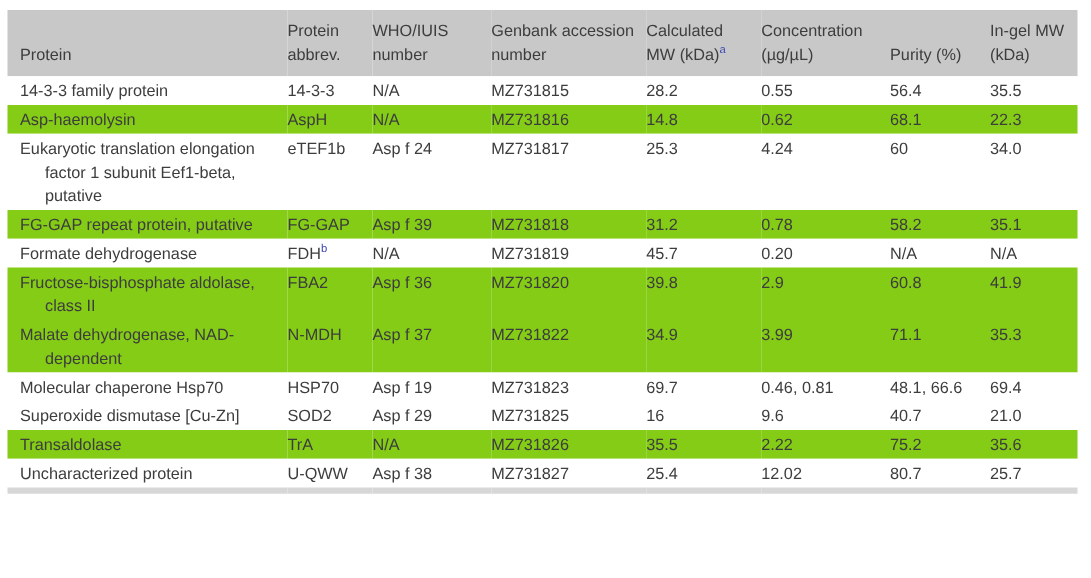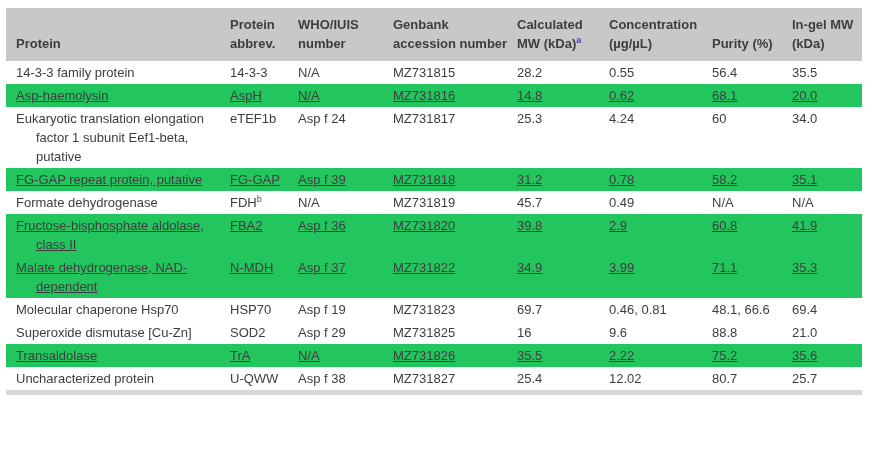--- a/index.html
+++ b/index.html
@@ -20,35 +20,35 @@
     border-collapse: collapse;
     width: 856px;
     table-layout: fixed;
     font-size: 13px;
     line-height: 19px;
     border-bottom: 5px solid #d7d7d7;
   }
   thead th {
     background: #c8c8c8;
     text-align: left;
-    font-weight: bold;
+    font-weight: normal;
     vertical-align: bottom;
     padding: 7px 8px 8px 0;
   }
   thead th:first-child { padding-left: 10px; }
   tbody td {
     vertical-align: top;
     padding: 2px 6px 2px 0;
     background: #ffffff;
   }
   tbody td:first-child {
     padding-left: 30px;
     text-indent: -20px;
   }
-  tbody tr.alt td { background: #22c55e; text-decoration: underline; }
+  tbody tr.alt td { background: #84cc16; }
   sup.fn {
     color: #3b45b5;
     font-size: 9px;
     line-height: 0;
   }
   
   col.c-protein  { width: 224px; }
   col.c-abbrev   { width: 68px;  }
   col.c-who      { width: 95px;  }
   col.c-genbank  { width: 124px; }
@@ -96,21 +96,21 @@
           <td>35.5</td>
         </tr>
         <tr class="alt">
           <td>Asp-haemolysin</td>
           <td>AspH</td>
           <td>N/A</td>
           <td>MZ731816</td>
           <td>14.8</td>
           <td>0.62</td>
           <td>68.1</td>
-          <td>20.0</td>
+          <td>22.3</td>
         </tr>
         <tr>
           <td>Eukaryotic translation elongation factor 1 subunit Eef1-beta, putative</td>
           <td>eTEF1b</td>
           <td>Asp f 24</td>
           <td>MZ731817</td>
           <td>25.3</td>
           <td>4.24</td>
           <td>60</td>
           <td>34.0</td>
@@ -124,21 +124,21 @@
           <td>0.78</td>
           <td>58.2</td>
           <td>35.1</td>
         </tr>
         <tr>
           <td>Formate dehydrogenase</td>
           <td>FDH<sup class="fn">b</sup></td>
           <td>N/A</td>
           <td>MZ731819</td>
           <td>45.7</td>
-          <td>0.49</td>
+          <td>0.20</td>
           <td>N/A</td>
           <td>N/A</td>
         </tr>
         <tr class="alt">
           <td>Fructose-bisphosphate aldolase, class II</td>
           <td>FBA2</td>
           <td>Asp f 36</td>
           <td>MZ731820</td>
           <td>39.8</td>
           <td>2.9</td>
@@ -165,21 +165,21 @@
           <td>48.1, 66.6</td>
           <td>69.4</td>
         </tr>
         <tr>
           <td>Superoxide dismutase [Cu-Zn]</td>
           <td>SOD2</td>
           <td>Asp f 29</td>
           <td>MZ731825</td>
           <td>16</td>
           <td>9.6</td>
-          <td>88.8</td>
+          <td>40.7</td>
           <td>21.0</td>
         </tr>
         <tr class="alt">
           <td>Transaldolase</td>
           <td>TrA</td>
           <td>N/A</td>
           <td>MZ731826</td>
           <td>35.5</td>
           <td>2.22</td>
           <td>75.2</td>

